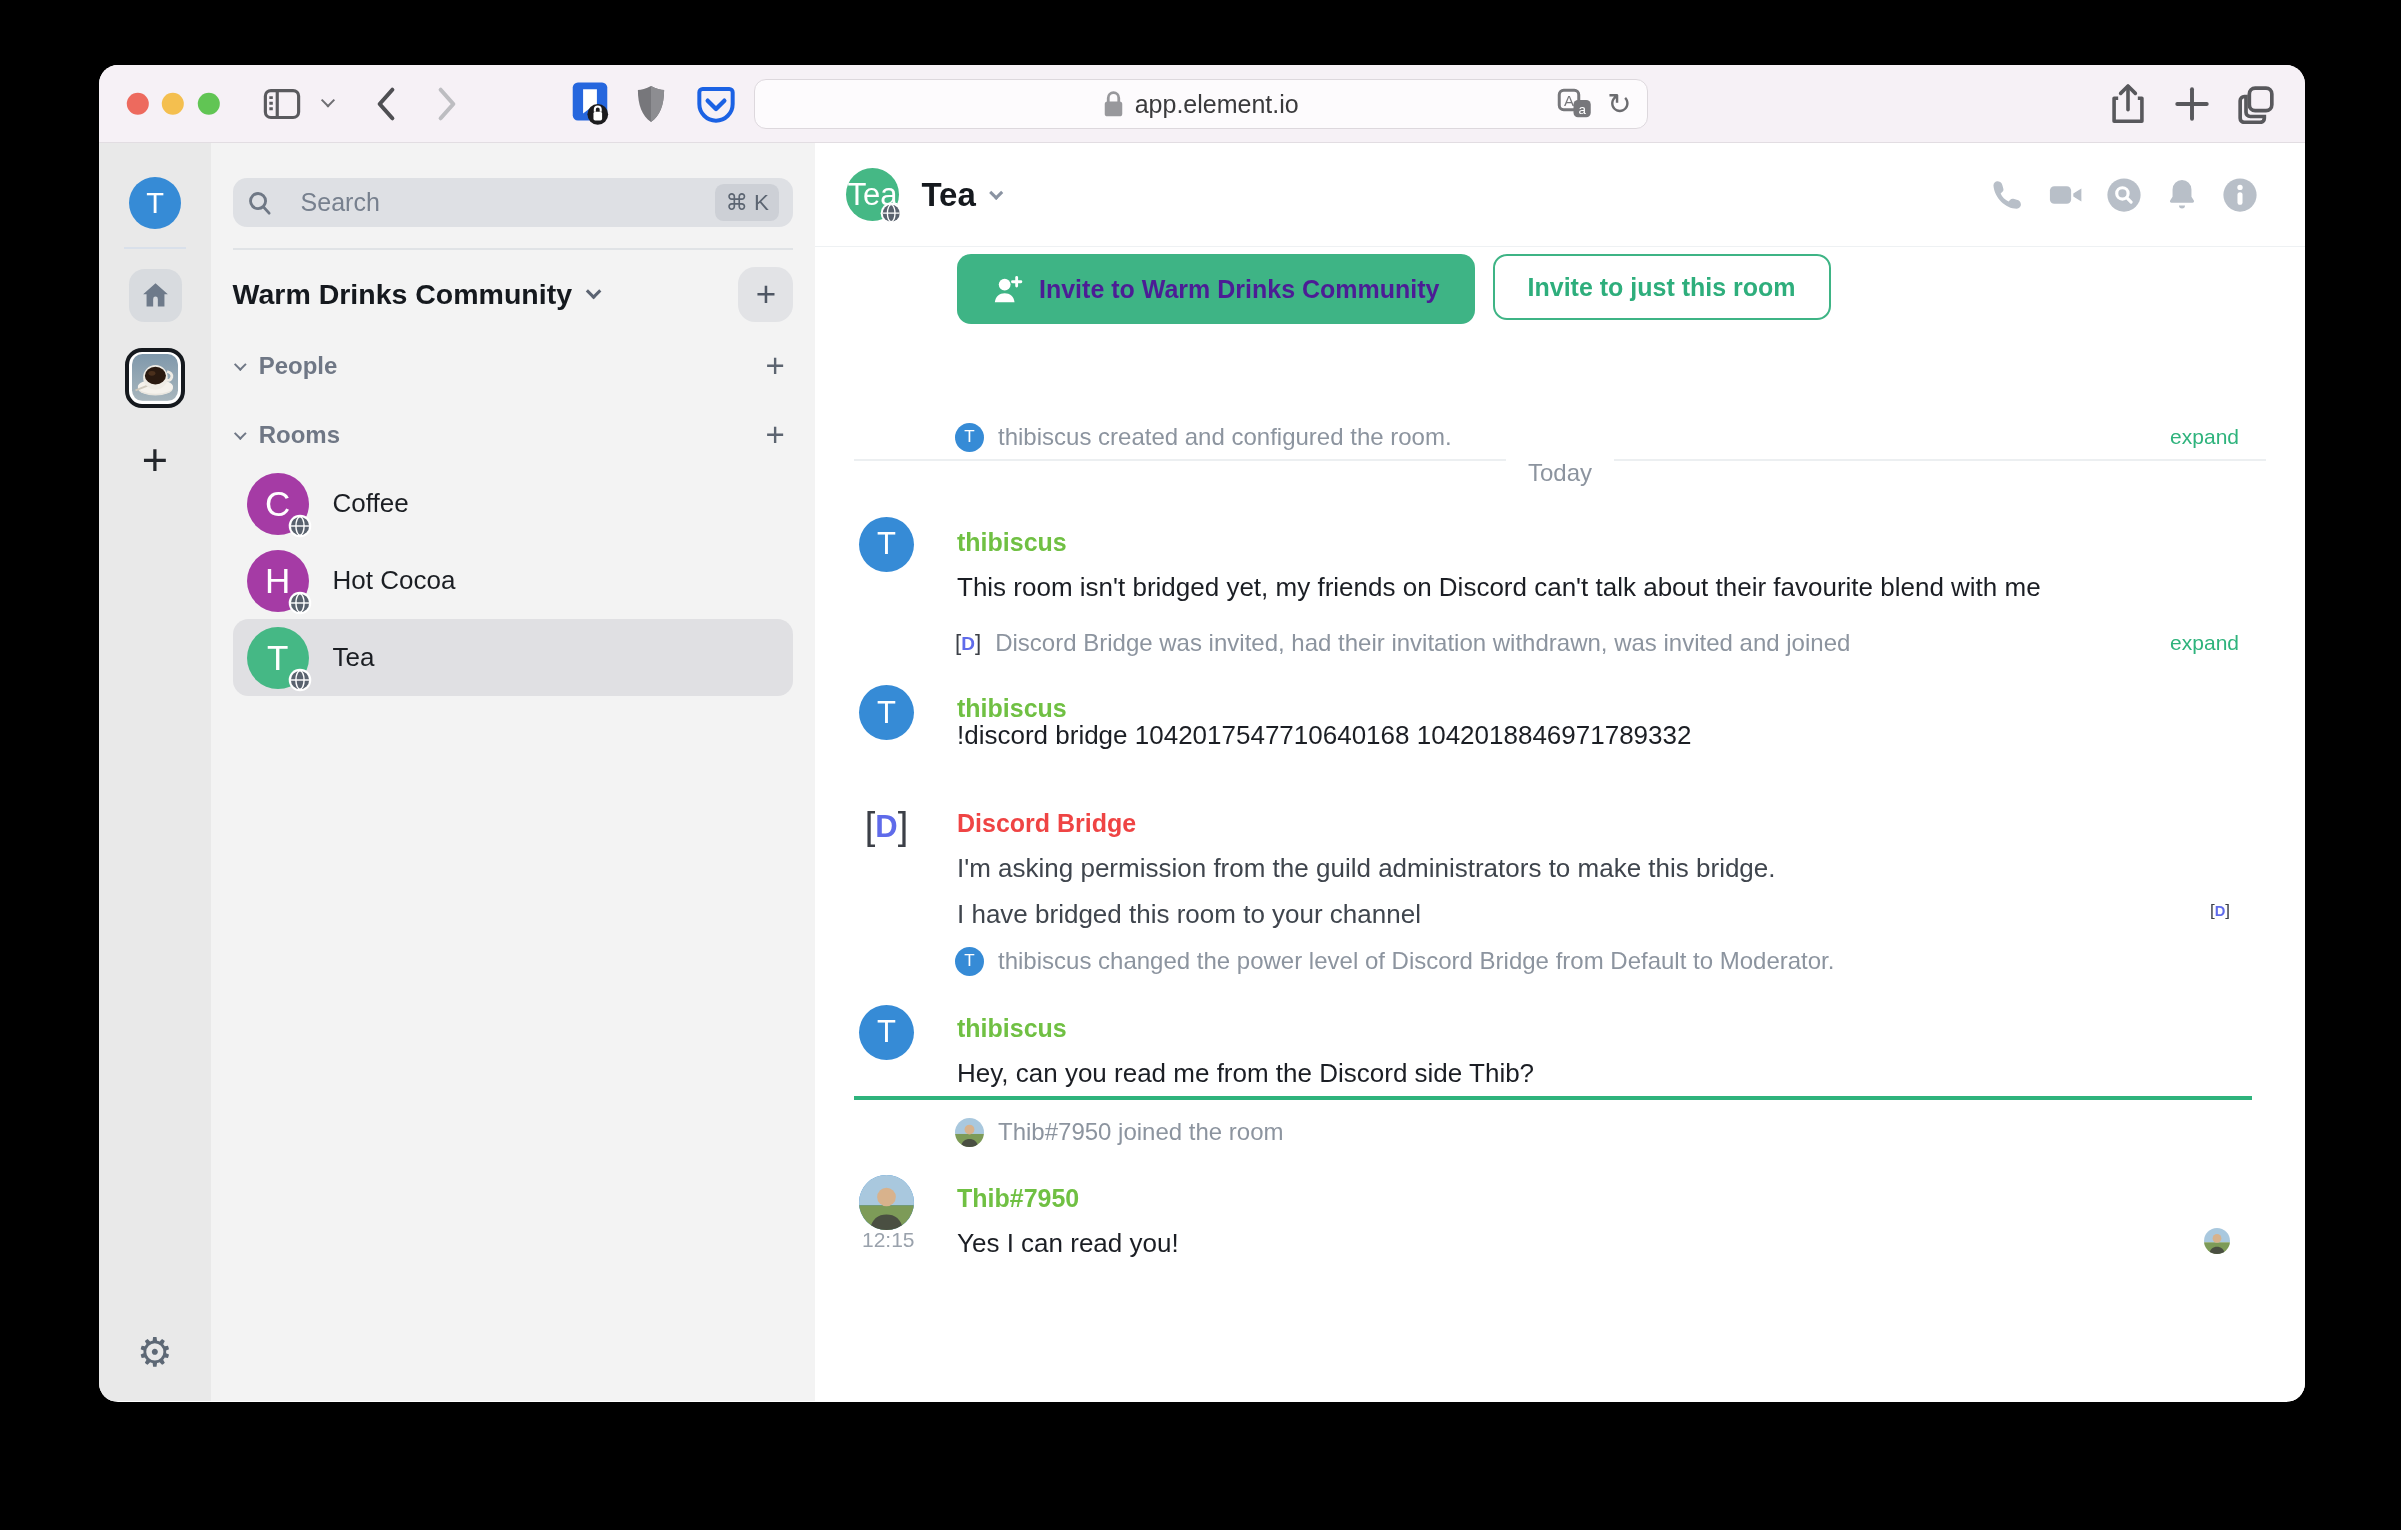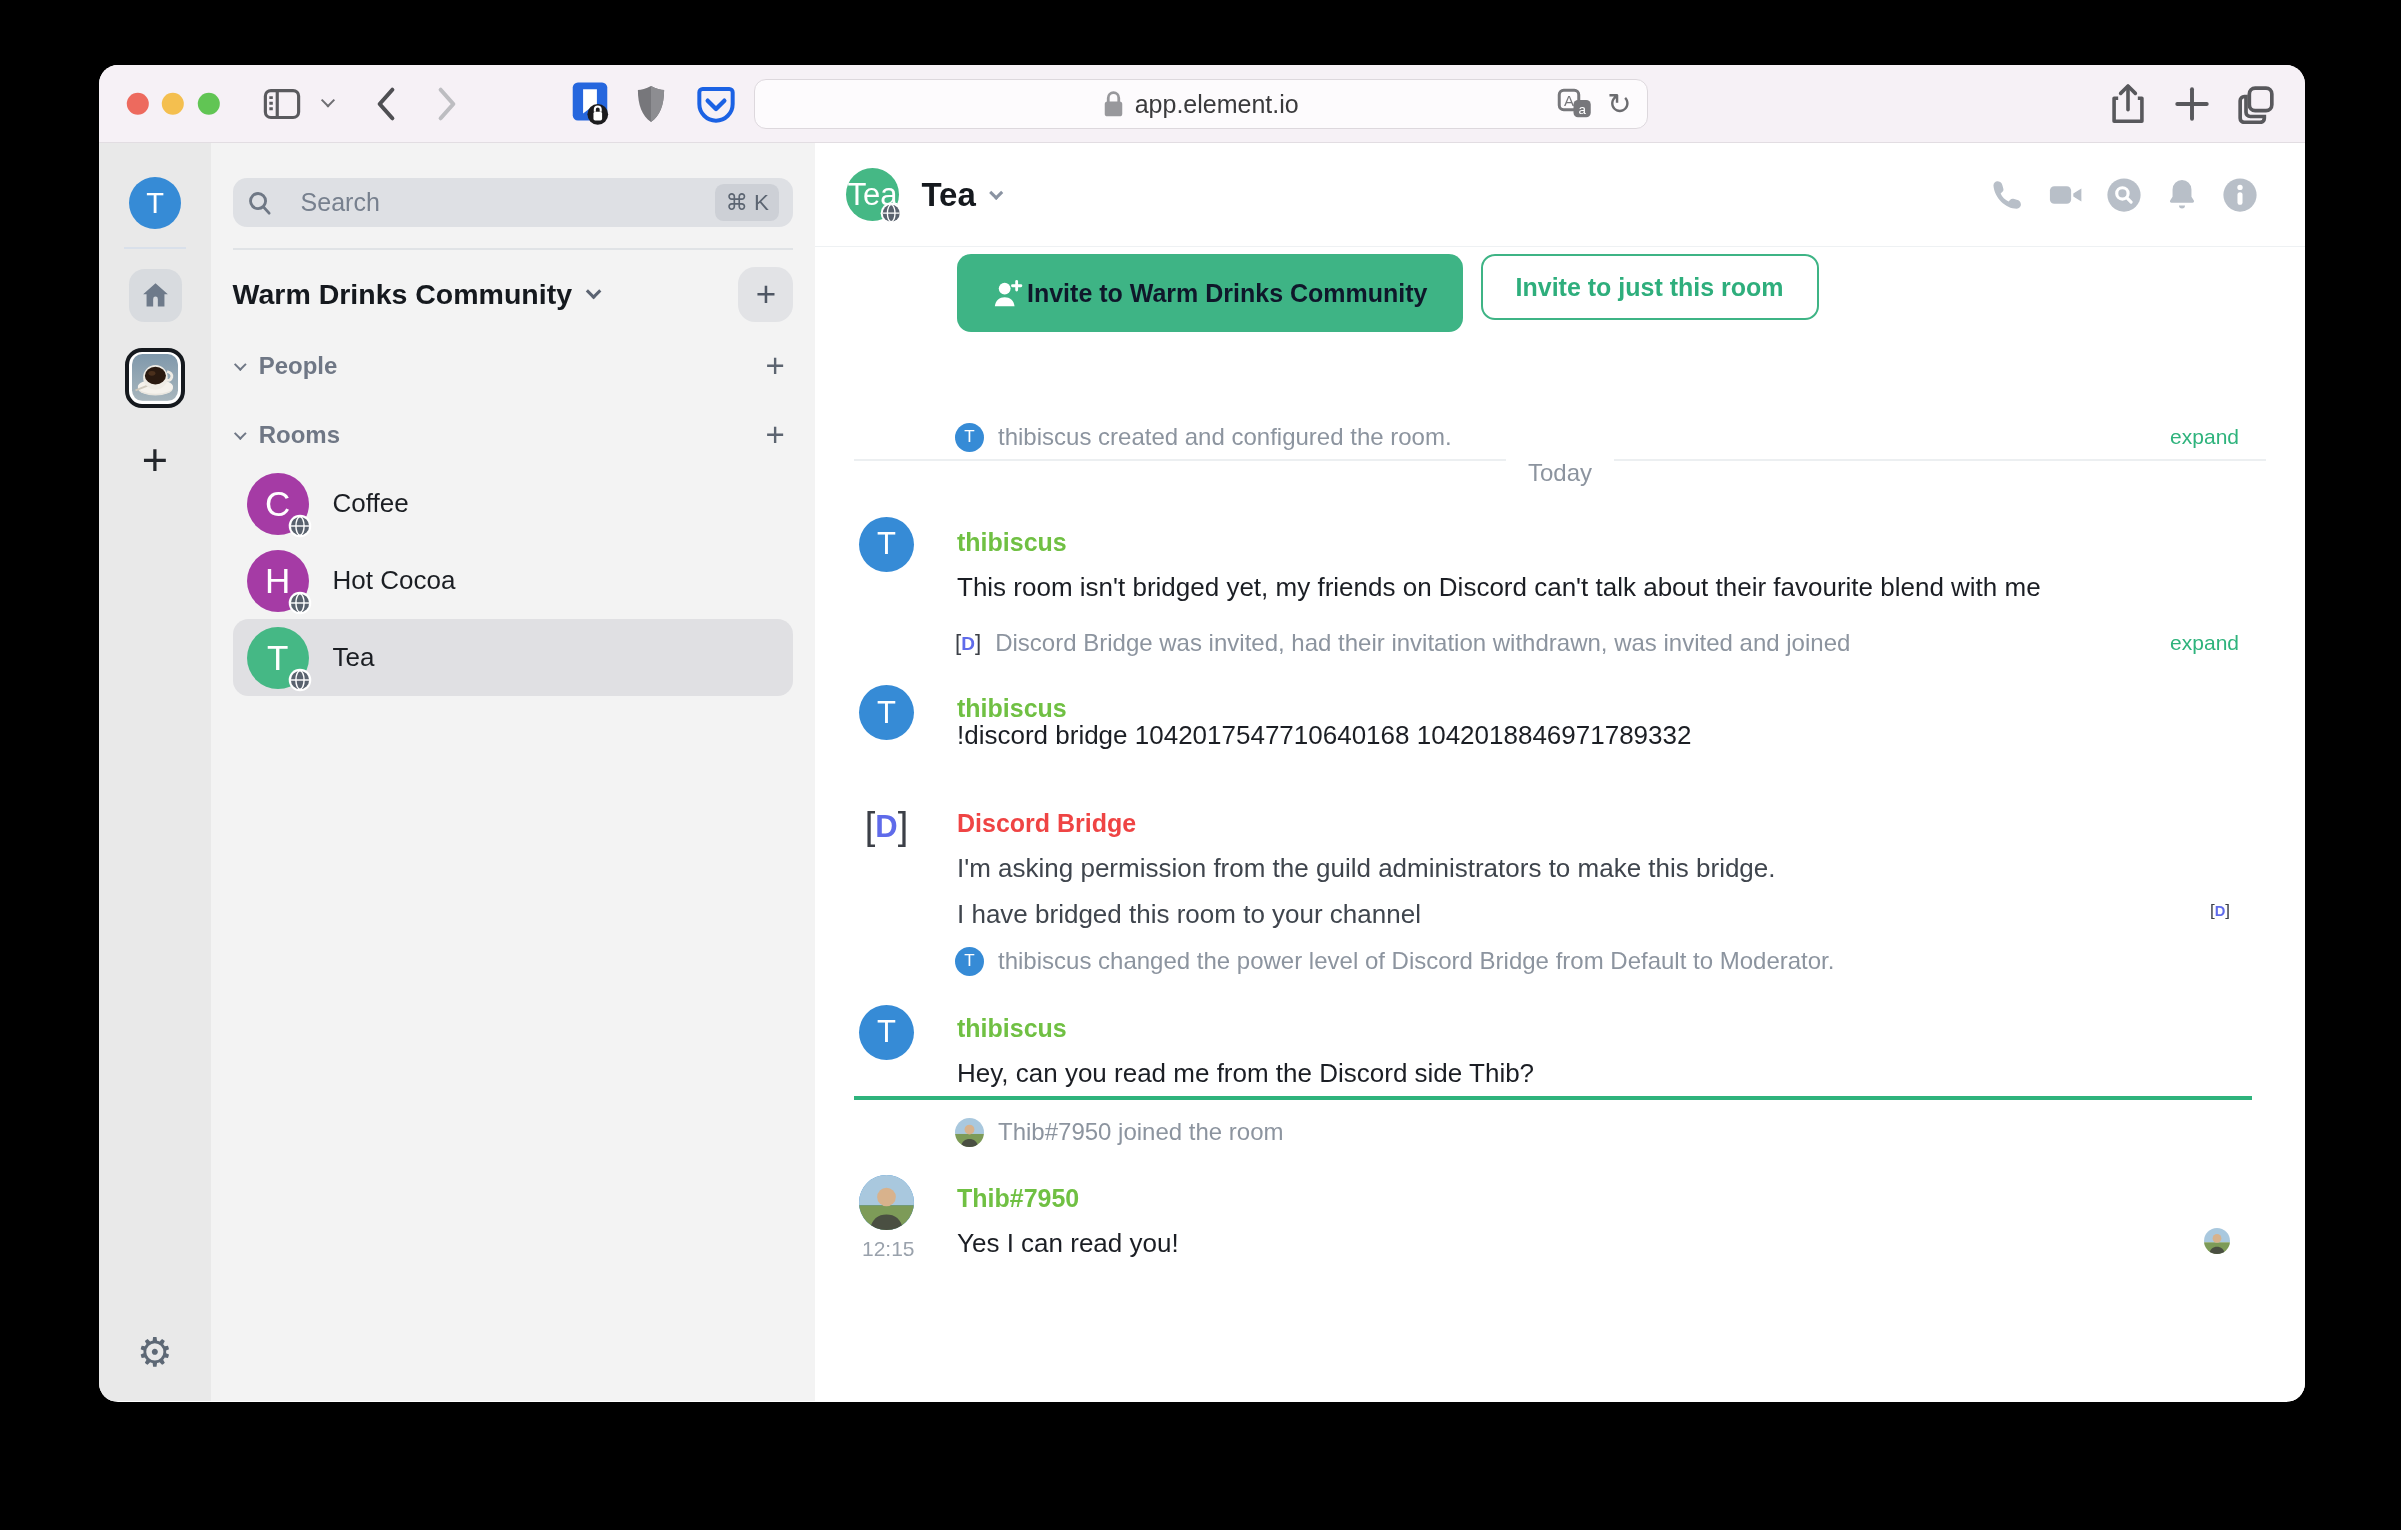--- a/index.html
+++ b/index.html
@@ -69,22 +69,22 @@
                  font-size:31px; display:flex; align-items:center; justify-content:center; }
   .room-title { margin-left:22.4px; font-size:33px; font-weight:bold; color:#15191e; }
   .chat-header .chev { width:10.4px; height:10.4px; border-width:3.5px; border-color:#8a93a2; margin-left:15.5px; margin-top:-3.5px; }
   .header-icons { margin-left:auto; display:flex; align-items:center; gap:20px; }
   .hicon { width:38px; height:38px; display:flex; align-items:center; justify-content:center; }
 
   .timeline { position:relative; flex:1; }
   .abs { position:absolute; left:0; right:0; }
 
   .invite-row { top:7px; left:142px; display:flex; gap:18px; }
-  .btn-primary { height:78px; border-radius:14px; background:#3eb485; color:#0f172a; font-size:25px; font-weight:bold;
-                 display:flex; align-items:center; gap:4px; padding:0 35px; border:none; }
+  .btn-primary { height:70px; border-radius:14px; background:#3eb485; color:#4c1d95; font-size:25px; font-weight:bold;
+                 display:flex; align-items:center; gap:16px; padding:0 35px; border:none; }
   .btn-secondary { height:66px; border-radius:14px; background:#fff; border:2.6px solid #3eb485; color:#2eae7c;
                  font-size:25px; font-weight:bold; display:flex; align-items:center; padding:0 33px; }
 
   .event-row { display:flex; align-items:center; height:38px; }
   .event-row .txt { font-size:24px; color:#8c949f; }
   .mini-avatar { width:29px; height:29px; border-radius:50%; background:#368bd6; color:#fff; font-size:17px;
                  display:flex; align-items:center; justify-content:center; margin:0 14px 0 140px; flex-shrink:0; }
   .mini-bracket { margin:0 14px 0 140px; font-size:22.4px; color:#3c4048; white-space:nowrap; flex-shrink:0; }
   .mini-bracket b { color:#5f6bea; font-size:19px; }
   .mini-photo { width:29px; height:29px; border-radius:50%; overflow:hidden; margin:0 14px 0 140px; flex-shrink:0; }
@@ -450,21 +450,21 @@
         <div class="abs" style="top:926px;height:95px">
           <div class="msg-avatar photo" style="top:1.7px">
             <svg width="55" height="55" viewBox="0 0 20 20">
                 <rect width="20" height="11" fill="#a9c8de"></rect>
                 <rect y="11" width="20" height="9" fill="#7d9b58"></rect>
                 <circle cx="10" cy="8" r="3.4" fill="#d8b28c"></circle>
                 <path d="M4 20c.6-4 3-5.6 6-5.6s5.4 1.6 6 5.6z" fill="#4a4f42"></path>
               </svg>
           </div>
           <div class="sender lime" style="top:7.8px">Thib#7950</div>
-          <div class="ts" style="top:58px">12:15</div>
+          <div class="ts" style="top:49px">12:15</div>
           <div class="body-line" style="top:53px">Yes I can read you!</div>
           <div class="receipt" style="top:55px">
             <svg width="26" height="26" viewBox="0 0 20 20">
                 <rect width="20" height="11" fill="#a9c8de"></rect>
                 <rect y="11" width="20" height="9" fill="#7d9b58"></rect>
                 <circle cx="10" cy="8" r="3.4" fill="#d8b28c"></circle>
                 <path d="M4 20c.6-4 3-5.6 6-5.6s5.4 1.6 6 5.6z" fill="#4a4f42"></path>
               </svg>
           </div>
         </div>

